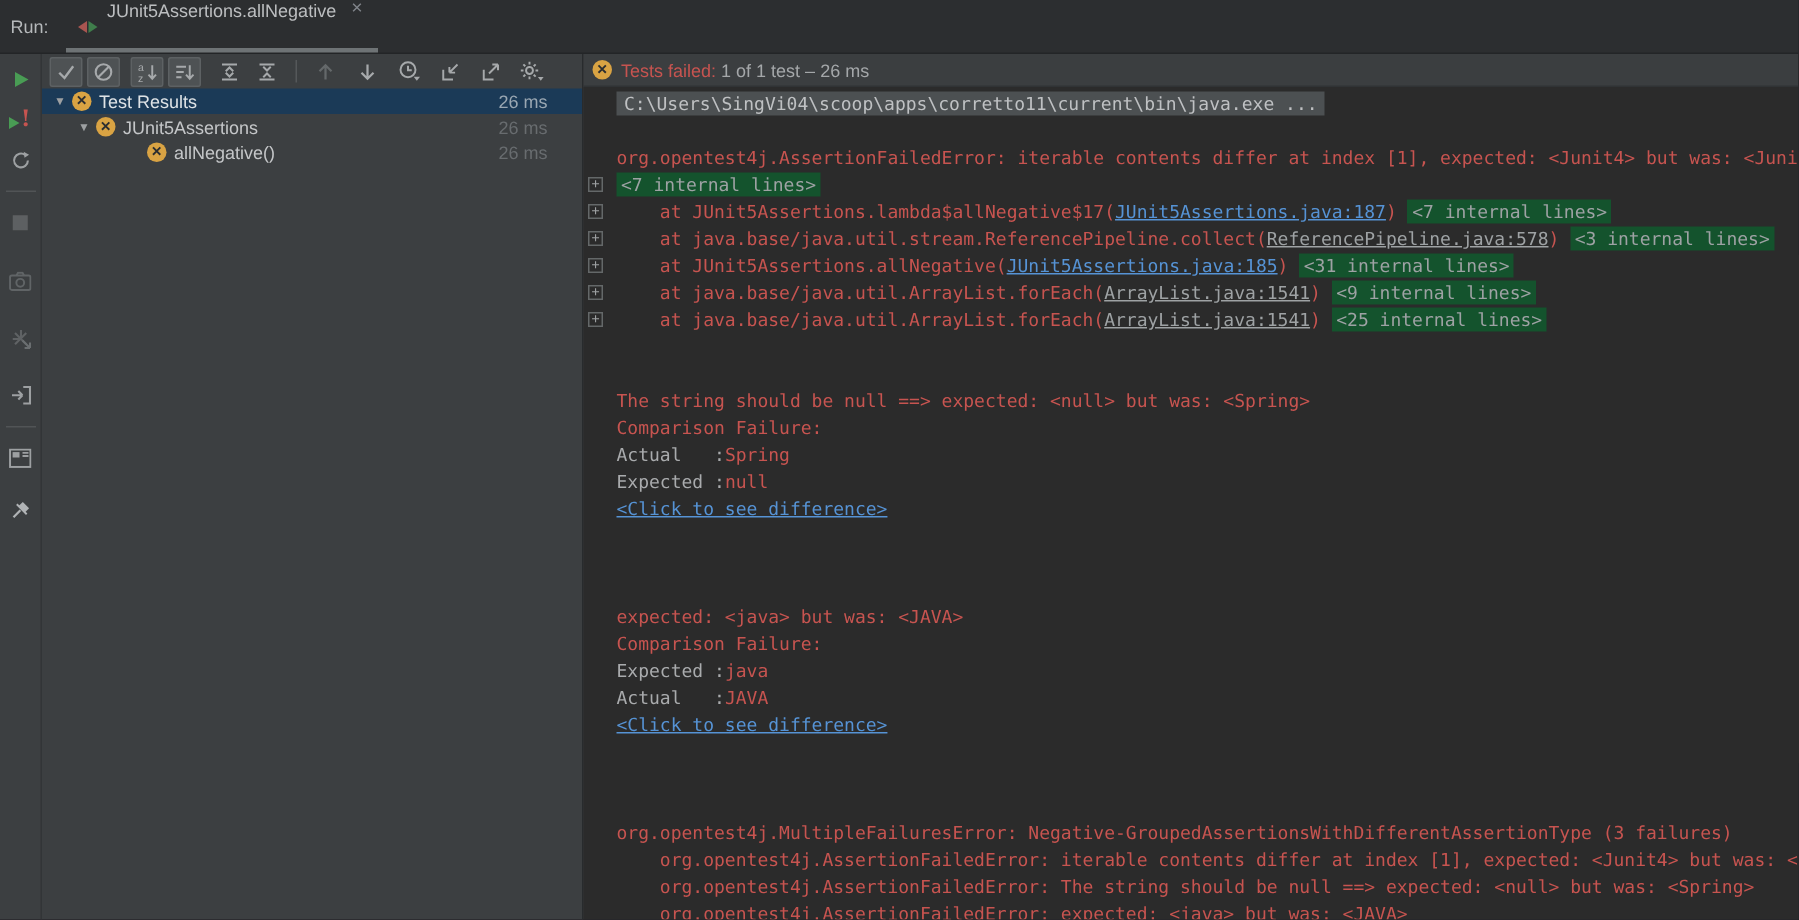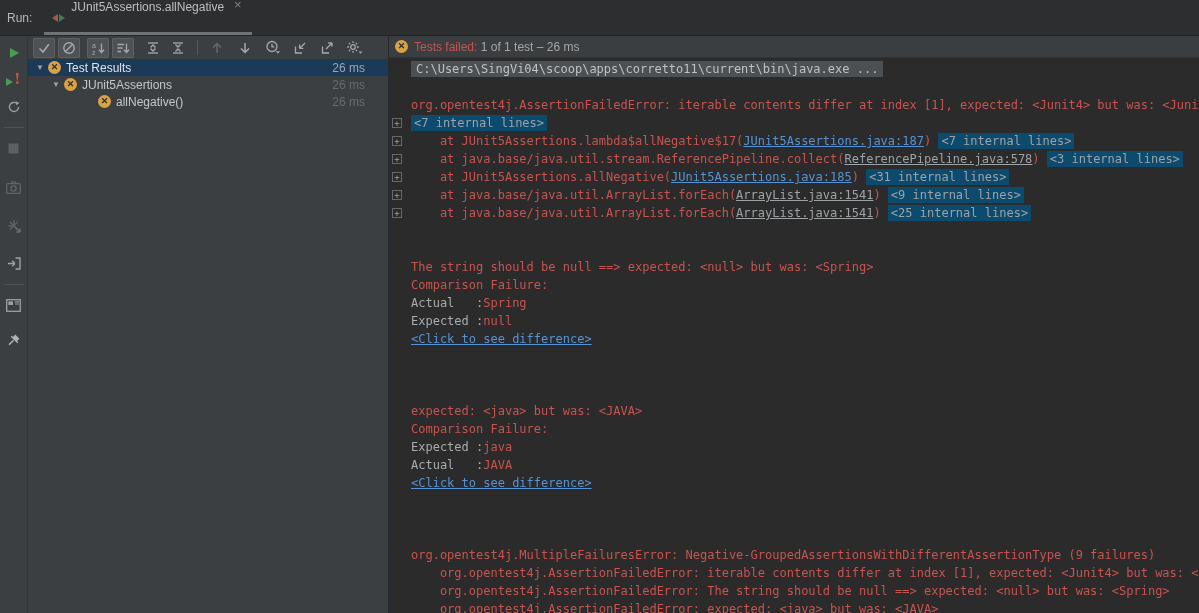--- a/index.html
+++ b/index.html
@@ -46,21 +46,21 @@
   
   .console{flex:1;min-width:0;display:flex;flex-direction:column;background:#2b2b2b;}
   .console-header{height:22px;flex:none;background:#3b3e40;display:flex;align-items:center;gap:6px;padding-left:6px;border-bottom:1px solid #303335;}
   .status-failed{color:#c75450;}
   .status-detail{color:#a4a7a9;}
   .console-body{flex:1;position:relative;overflow:hidden;font-family:"DejaVu Sans Mono",monospace;font-size:12px;line-height:18px;padding-top:2px;}
   .cline{height:18px;white-space:pre;position:relative;padding-left:22px;}
   .fold{position:absolute;left:3px;top:4px;width:10px;height:10px;border:1px solid #646869;background:#2b2b2b;color:#9da0a2;font-size:9px;line-height:8px;text-align:center;cursor:pointer;}
   .sr{color:#c75450;}
   .sg{color:#a9abad;}
-  .sbox{color:#9ea2a4;background:#0c4a6e;padding:1px 3px;}
+  .sbox{color:#9ea2a4;background:#14532d;padding:1px 3px;}
   .sbl{color:#5693d5;text-decoration:underline;cursor:pointer;}
   .sgl{color:#9ea2a4;text-decoration:underline;cursor:pointer;}
   .scmd{color:#bfc1c3;background:#4c5052;padding:1px 5px;}
   svg{display:block;}
 </style>
 </head>
 <body>
 
 <div class="app">
 
@@ -271,21 +271,21 @@
           <div class="cline"></div>
           <div class="cline"></div>
           <div class="cline"><span class="sr">expected: &lt;java&gt; but was: &lt;JAVA&gt;</span></div>
           <div class="cline"><span class="sr">Comparison Failure:</span></div>
           <div class="cline"><span class="sg">Expected :</span><span class="sr">java</span></div>
           <div class="cline"><span class="sg">Actual   :</span><span class="sr">JAVA</span></div>
           <div class="cline"><span class="sbl">&lt;Click to see difference&gt;</span></div>
           <div class="cline"></div>
           <div class="cline"></div>
           <div class="cline"></div>
-          <div class="cline"><span class="sr">org.opentest4j.MultipleFailuresError: Negative-GroupedAssertionsWithDifferentAssertionType (9 failures)</span></div>
+          <div class="cline"><span class="sr">org.opentest4j.MultipleFailuresError: Negative-GroupedAssertionsWithDifferentAssertionType (3 failures)</span></div>
           <div class="cline"><span class="sr">    org.opentest4j.AssertionFailedError: iterable contents differ at index [1], expected: &lt;Junit4&gt; but was: &lt;Junit5&gt;</span></div>
           <div class="cline"><span class="sr">    org.opentest4j.AssertionFailedError: The string should be null ==&gt; expected: &lt;null&gt; but was: &lt;Spring&gt;</span></div>
           <div class="cline"><span class="sr">    org.opentest4j.AssertionFailedError: expected: &lt;java&gt; but was: &lt;JAVA&gt;</span></div>
           <div class="cline"><span class="sbox">      </span></div>
         </div>
     </div>
   </div>
 </div>
 
 </body></html>

